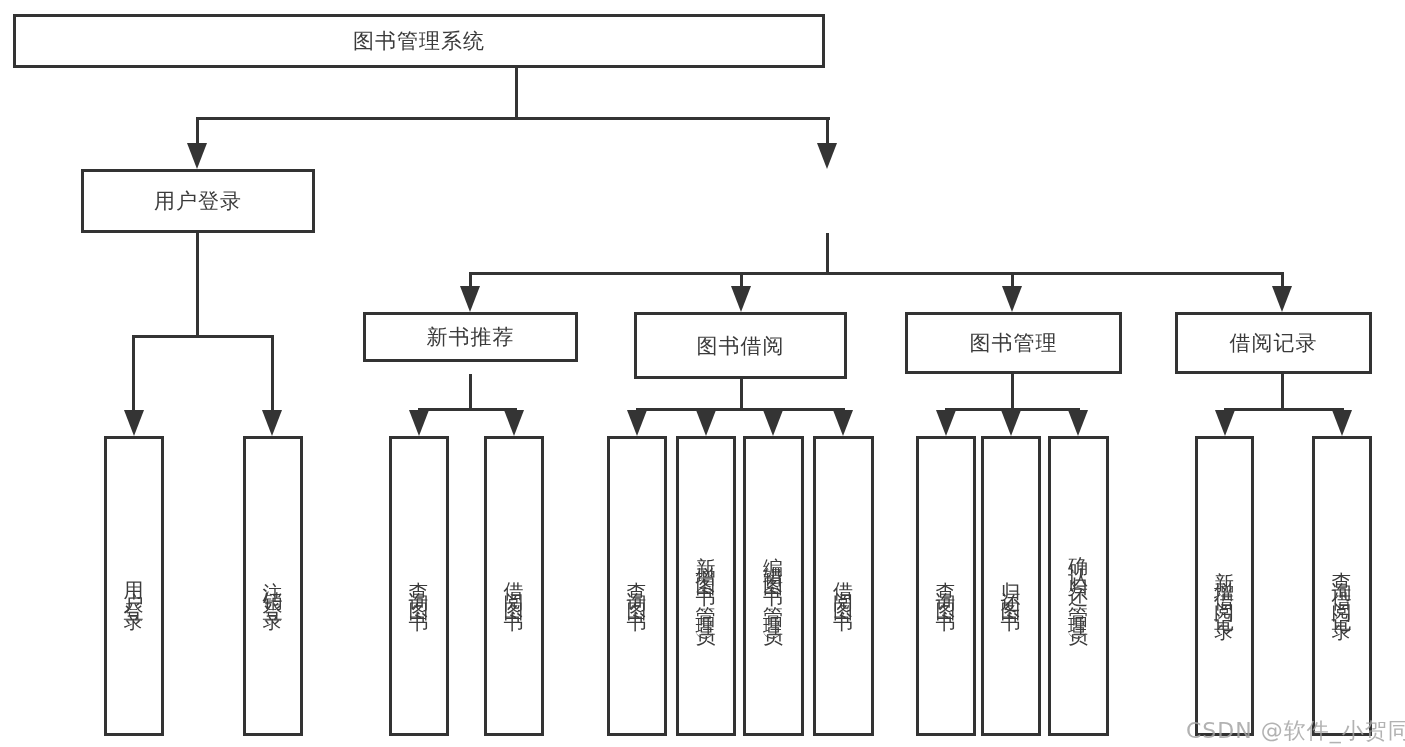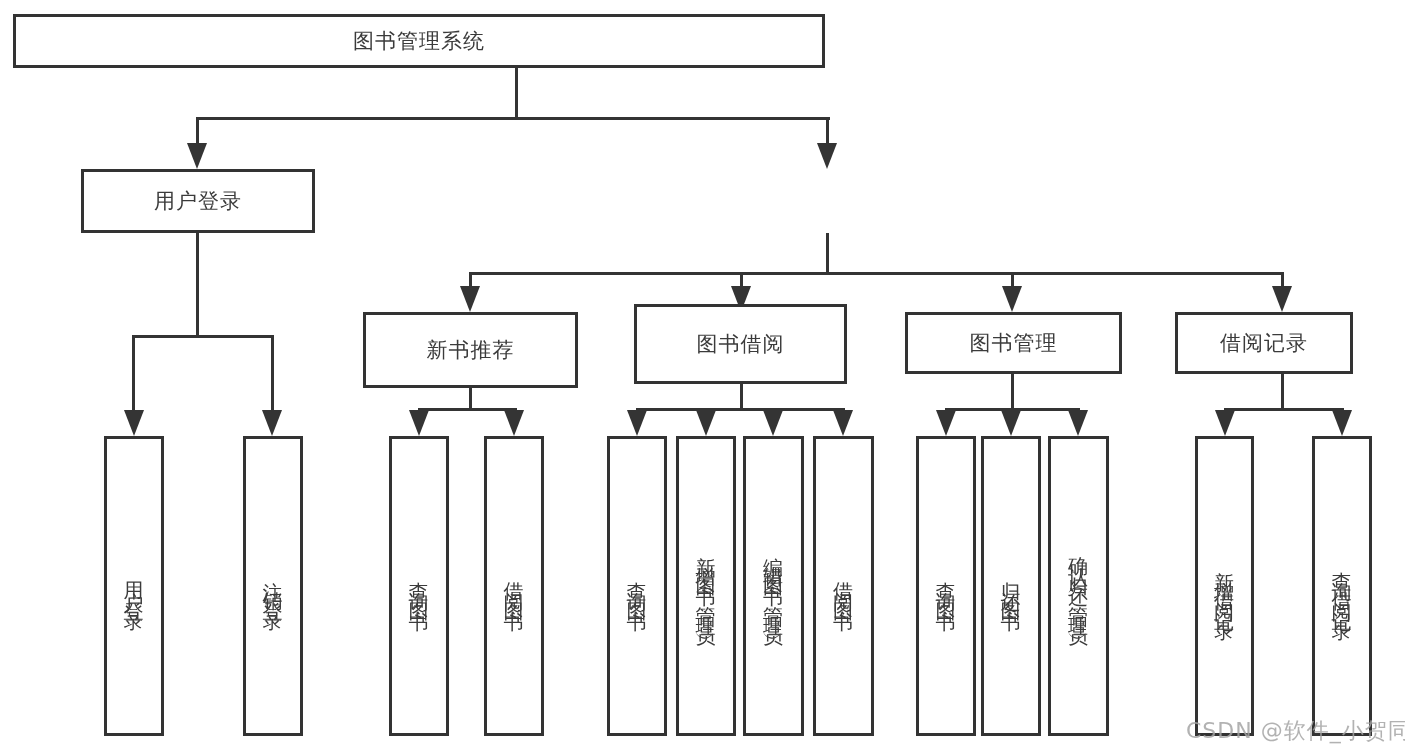--- a/index.html
+++ b/index.html
@@ -107,30 +107,30 @@
   <div class="arrow" style="left:1332px;top:410px"></div>
 
   <div class="box" style="left:13px;top:14px;width:812px;height:54px">
     <span class="hlabel">图书管理系统</span>
   </div>
 
   <div class="box" style="left:81px;top:169px;width:234px;height:64px">
     <span class="hlabel">用户登录</span>
   </div>
 
-  <div class="box" style="left:363px;top:312px;width:215px;height:76px">
+  <div class="box" style="left:363px;top:312px;width:215px;height:50px">
     <span class="hlabel">新书推荐</span>
   </div>
-  <div class="box" style="left:634px;top:304px;width:213px;height:80px">
+  <div class="box" style="left:634px;top:312px;width:213px;height:67px">
     <span class="hlabel">图书借阅</span>
   </div>
   <div class="box" style="left:905px;top:312px;width:217px;height:62px">
     <span class="hlabel">图书管理</span>
   </div>
-  <div class="box" style="left:1175px;top:312px;width:178px;height:62px">
+  <div class="box" style="left:1175px;top:312px;width:197px;height:62px">
     <span class="hlabel">借阅记录</span>
   </div>
 
   <div class="box" style="left:104px;top:436px;width:60px;height:300px">
     <span class="vtext">用户登录</span>
   </div>
   <div class="box" style="left:243px;top:436px;width:60px;height:300px">
     <span class="vtext">注销登录</span>
   </div>
 

